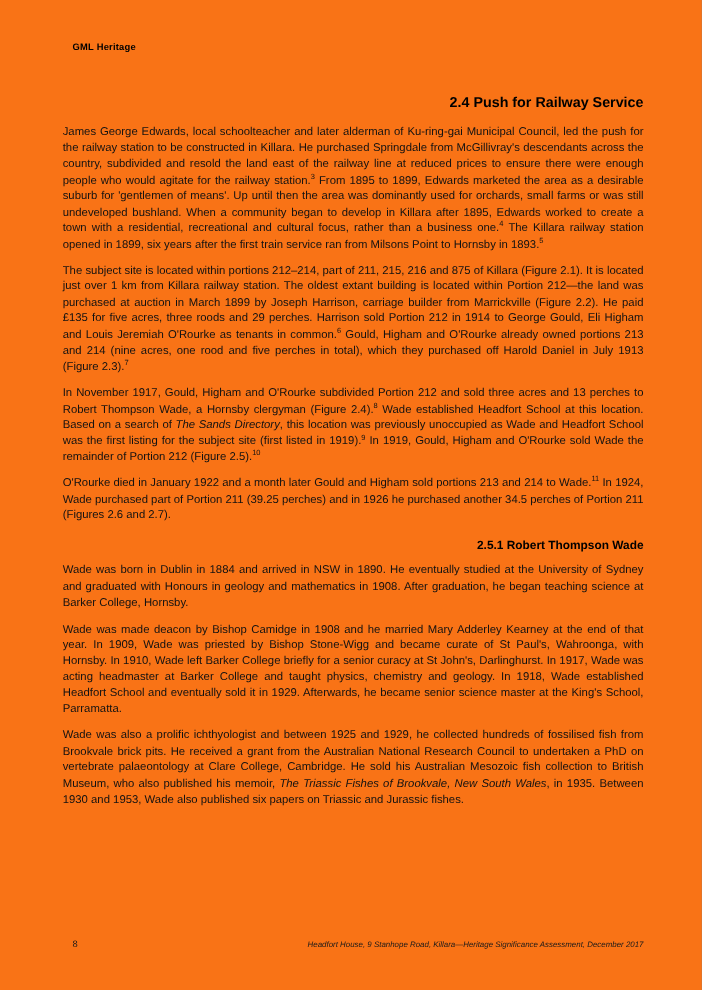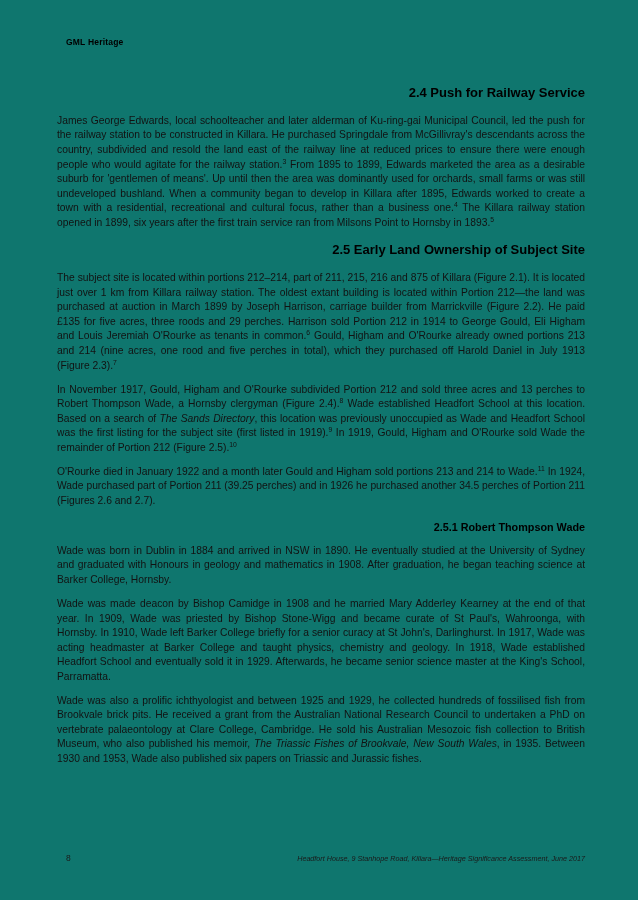--- a/index.html
+++ b/index.html
@@ -11,21 +11,21 @@
     width: 638px;
     height: 900px;
     position: relative;
     overflow: hidden;
     font-family: "Liberation Sans", sans-serif;
     color: #111;
   }
   .page {
     position: absolute;
     inset: 0;
-    background: #0f766e;
+    background: #f97316;
   }
   .brand {
     position: absolute;
     top: 37px;
     left: 66px;
     font-size: 8.5px;
     font-weight: bold;
     color: #000;
     letter-spacing: 0.2px;
   }
@@ -89,28 +89,27 @@
 </head>
 <body>
 
 <div class="page">
 
   <div class="brand">GML Heritage</div>
 
   <div class="content">
       <h2>2.4 Push for Railway Service</h2>
       <p><span>James George Edwards, local schoolteacher and later alderman of Ku-ring-gai Municipal Council, led the push for the railway station to be constructed in Killara. He purchased Springdale from McGillivray's descendants across the country, subdivided and resold the land east of the railway line at reduced prices to ensure there were enough people who would agitate for the railway station.</span><sup>3</sup><span> From 1895 to 1899, Edwards marketed the area as a desirable suburb for 'gentlemen of means'. Up until then the area was dominantly used for orchards, small farms or was still undeveloped bushland. When a community began to develop in Killara after 1895, Edwards worked to create a town with a residential, recreational and cultural focus, rather than a business one.</span><sup>4</sup><span> The Killara railway station opened in 1899, six years after the first train service ran from Milsons Point to Hornsby in 1893.</span><sup>5</sup></p>
-      <h2>2.5 Early Land Ownership of Subject Site</h2>
       <p><span>The subject site is located within portions 212–214, part of 211, 215, 216 and 875 of Killara (Figure 2.1). It is located just over 1 km from Killara railway station. The oldest extant building is located within Portion 212—the land was purchased at auction in March 1899 by Joseph Harrison, carriage builder from Marrickville (Figure 2.2). He paid £135 for five acres, three roods and 29 perches. Harrison sold Portion 212 in 1914 to George Gould, Eli Higham and Louis Jeremiah O'Rourke as tenants in common.</span><sup>6</sup><span> Gould, Higham and O'Rourke already owned portions 213 and 214 (nine acres, one rood and five perches in total), which they purchased off Harold Daniel in July 1913 (Figure 2.3).</span><sup>7</sup></p>
       <p><span>In November 1917, Gould, Higham and O'Rourke subdivided Portion 212 and sold three acres and 13 perches to Robert Thompson Wade, a Hornsby clergyman (Figure 2.4).</span><sup>8</sup><span> Wade established Headfort School at this location. Based on a search of </span><i>The Sands Directory</i><span>, this location was previously unoccupied as Wade and Headfort School was the first listing for the subject site (first listed in 1919).</span><sup>9</sup><span> In 1919, Gould, Higham and O'Rourke sold Wade the remainder of Portion 212 (Figure 2.5).</span><sup>10</sup></p>
       <p><span>O'Rourke died in January 1922 and a month later Gould and Higham sold portions 213 and 214 to Wade.</span><sup>11</sup><span> In 1924, Wade purchased part of Portion 211 (39.25 perches) and in 1926 he purchased another 34.5 perches of Portion 211 (Figures 2.6 and 2.7).</span></p>
       <h3>2.5.1 Robert Thompson Wade</h3>
       <p><span>Wade was born in Dublin in 1884 and arrived in NSW in 1890. He eventually studied at the University of Sydney and graduated with Honours in geology and mathematics in 1908. After graduation, he began teaching science at Barker College, Hornsby.</span></p>
       <p><span>Wade was made deacon by Bishop Camidge in 1908 and he married Mary Adderley Kearney at the end of that year. In 1909, Wade was priested by Bishop Stone-Wigg and became curate of St Paul's, Wahroonga, with Hornsby. In 1910, Wade left Barker College briefly for a senior curacy at St John's, Darlinghurst. In 1917, Wade was acting headmaster at Barker College and taught physics, chemistry and geology. In 1918, Wade established Headfort School and eventually sold it in 1929. Afterwards, he became senior science master at the King's School, Parramatta.</span></p>
       <p><span>Wade was also a prolific ichthyologist and between 1925 and 1929, he collected hundreds of fossilised fish from Brookvale brick pits. He received a grant from the Australian National Research Council to undertaken a PhD on vertebrate palaeontology at Clare College, Cambridge. He sold his Australian Mesozoic fish collection to British Museum, who also published his memoir, </span><i>The Triassic Fishes of Brookvale, New South Wales</i><span>, in 1935. Between 1930 and 1953, Wade also published six papers on Triassic and Jurassic fishes.</span></p>
     </div>
 
   <div class="footer">
     <span class="pagenum">8</span>
-    <span class="doctitle">Headfort House, 9 Stanhope Road, Killara—Heritage Significance Assessment, June 2017</span>
+    <span class="doctitle">Headfort House, 9 Stanhope Road, Killara—Heritage Significance Assessment, December 2017</span>
   </div>
 
 </div>
 
 </body></html>

